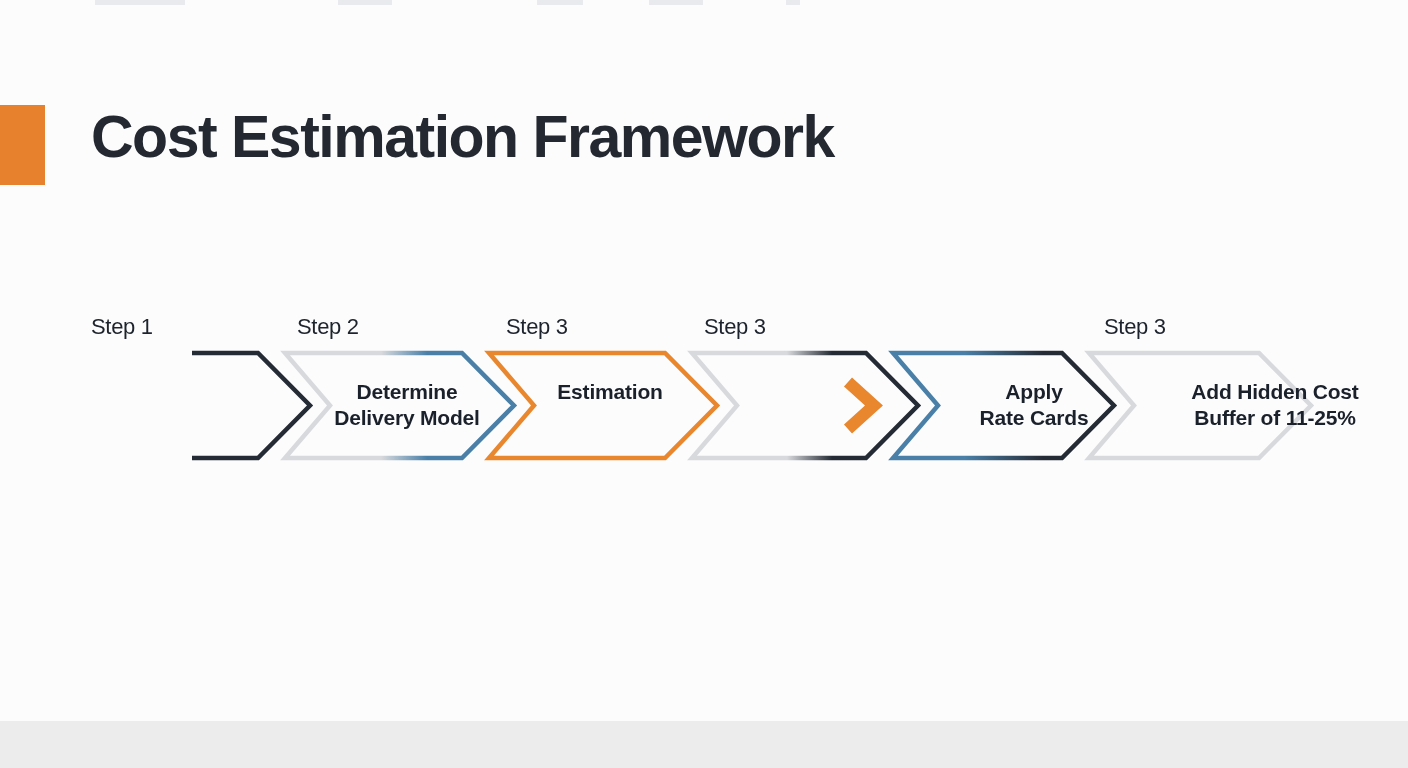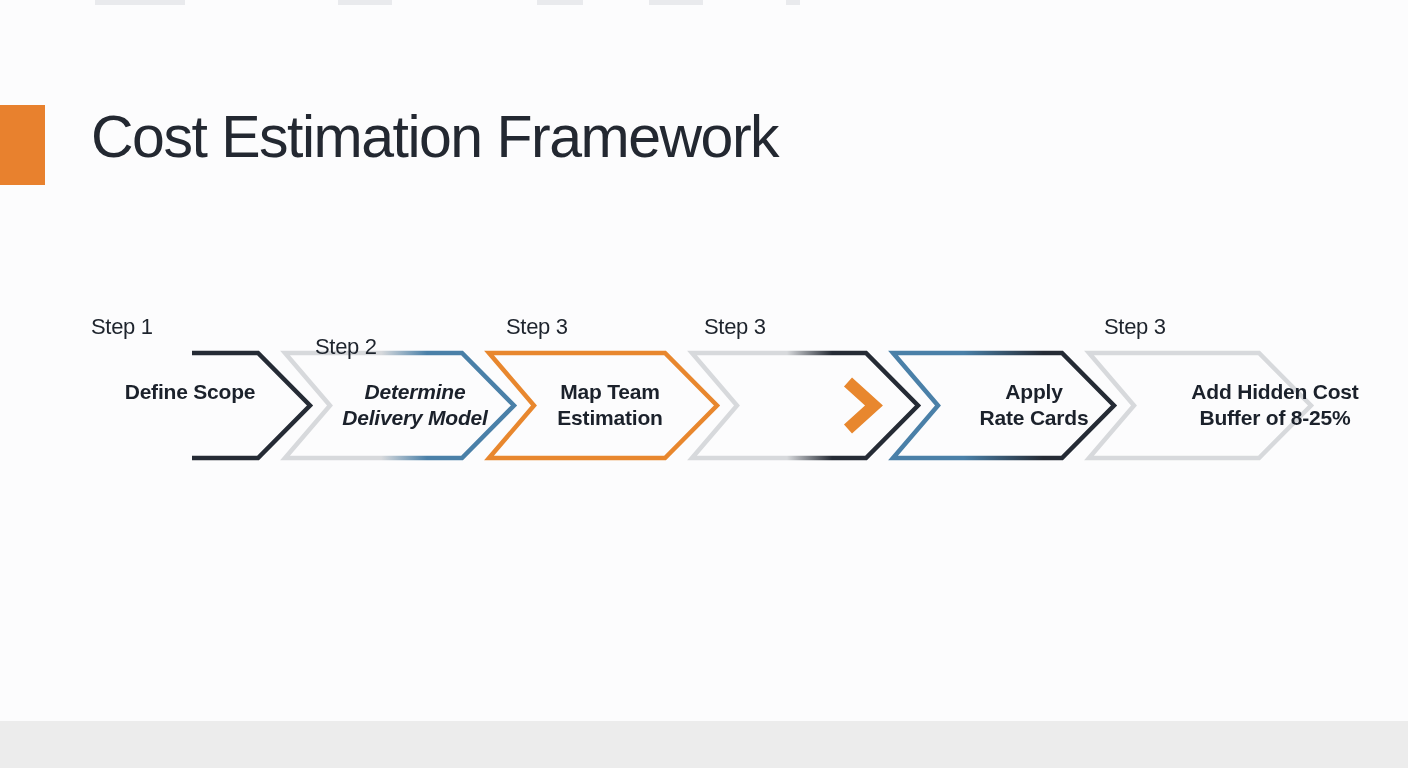--- a/index.html
+++ b/index.html
@@ -17,40 +17,40 @@
   .td3{left:537px;width:46px;}
   .td4{left:649px;width:54px;}
   .td5{left:786px;width:14px;}
 
   .accent-square{
     position:absolute;left:0;top:105px;width:45px;height:80px;
     background:#e8812e;
   }
   .page-title{
     position:absolute;left:91px;top:103px;width:1100px;
-    font-size:59px;font-weight:400;color:#232831;
+    font-size:59px;font-weight:700;color:#232831;
     letter-spacing:-1.5px;line-height:68px;
   }
 
   .flow-svg{position:absolute;left:0;top:300px;}
 
   .step-label{
     position:absolute;top:314px;width:200px;
     font-size:22px;font-weight:400;color:#1e242d;
     letter-spacing:-0.3px;
   }
-  .sl1{left:91px;} .sl2{left:315px;margin-top:20px;} .sl3{left:506px;}
+  .sl1{left:91px;} .sl2{left:297px;} .sl3{left:506px;}
   .sl4{left:704px;} .sl5{left:903px;} .sl6{left:1104px;}
 
   .step-text{
     position:absolute;top:379px;width:230px;
     text-align:center;font-size:21px;font-weight:700;color:#1b212b;
     line-height:26px;letter-spacing:-0.2px;
   }
-  .st1{left:75px;} .st2{left:300px;font-style:italic;} .st3{left:495px;}
+  .st1{left:75px;} .st2{left:292px;} .st3{left:495px;}
   .st5{left:919px;} .st6{left:1160px;}
 
   .footer-band{
     position:absolute;left:0;top:721px;width:1408px;height:47px;
     background:#ececec;
   }
 </style>
 </head>
 <body>
 
@@ -101,34 +101,32 @@
     <path d="M1089,53 H1259 L1311,105.5 L1259,158 H1089 L1134,105.5 Z" fill="none" stroke-width="4.5" stroke-linejoin="miter" stroke="#d7d9dc"></path>
   </svg>
 
   <div class="step-label sl1">Step 1</div>
   <div class="step-label sl2">Step 2</div>
   <div class="step-label sl3">Step 3</div>
   <div class="step-label sl4">Step 3</div>
   <div class="step-label sl6">Step 3</div>
 
   <div class="step-text st1">
-    <div>Define Scope</div>
   </div>
   <div class="step-text st2">
     <div>Determine</div>
     <div>Delivery Model</div>
   </div>
   <div class="step-text st3">
-    <div>Map Team</div>
     <div>Estimation</div>
   </div>
   <div class="step-text st5">
     <div>Apply</div>
     <div>Rate Cards</div>
   </div>
   <div class="step-text st6">
     <div>Add Hidden Cost</div>
-    <div>Buffer of 8-25%</div>
+    <div>Buffer of 11-25%</div>
   </div>
 
   <div class="footer-band"></div>
 
 </div>
 
 </body></html>

